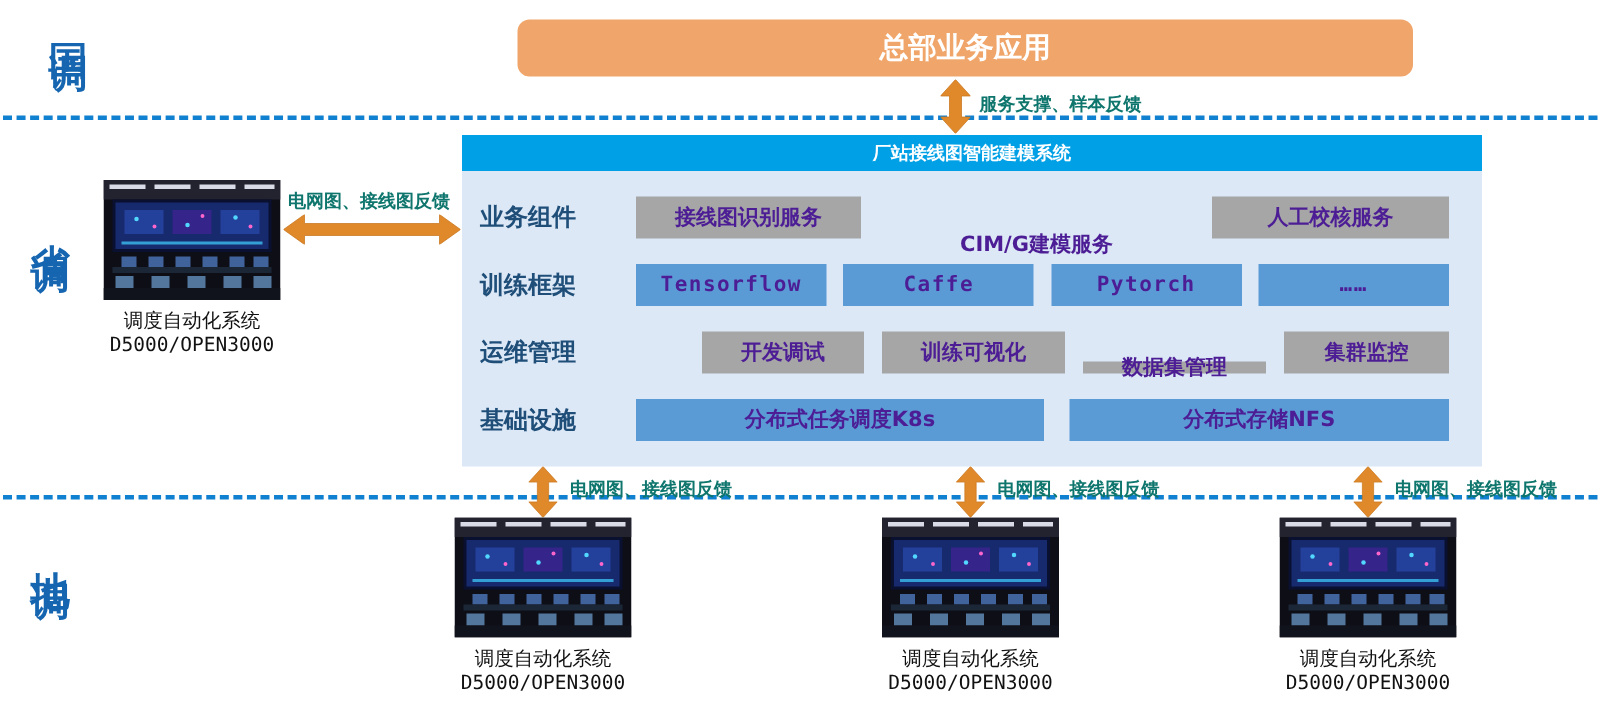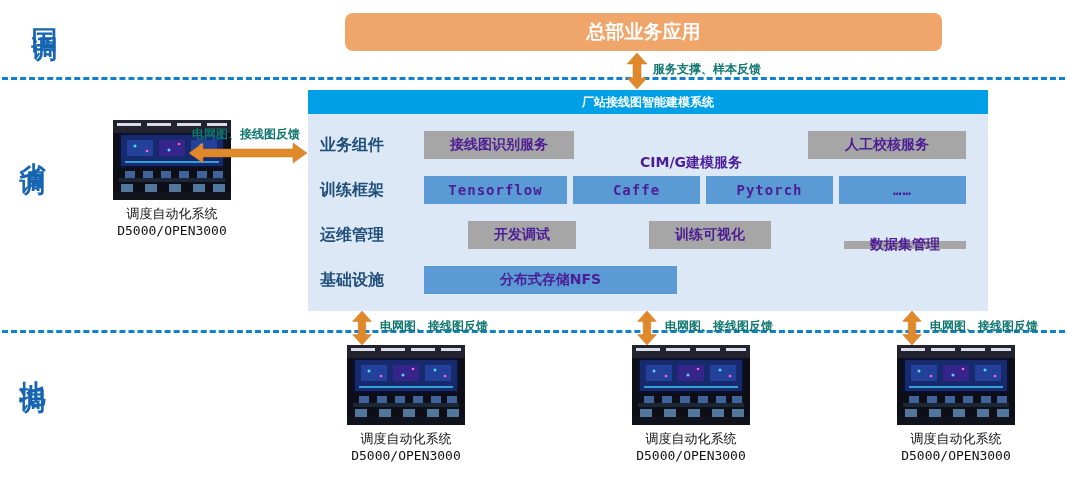--- a/index.html
+++ b/index.html
@@ -29,21 +29,21 @@
     height:197px; padding:0 22px 0 12px; }
   .prow { display:flex; align-items:center; height:28px; }
   .prow-label { width:104px; flex:none; color:#1f4e79; font-weight:bold; font-size:16px; }
   .pitems { flex:1; display:flex; justify-content:space-between; height:100%; }
   .pbox { display:flex; align-items:center; justify-content:center; color:#4c1d95;
     font-weight:bold; font-size:14px; white-space:nowrap; }
   .pbox.gray { background:#a6a6a6; }
   .pbox.blue { background:#5b9bd5; }
   .mono { font-family:"DejaVu Sans Mono",monospace; letter-spacing:1px; }
 
-  .station { position:absolute; width:118px; text-align:center; z-index:2;margin-left:44px; }
+  .station { position:absolute; width:118px; text-align:center; z-index:2; }
   .room-slot { width:118px; height:80px; }
   .room-slot svg { display:block; width:118px; height:80px; }
   .cap1 { margin-top:5px; font-size:13px; color:#111; }
   .cap2 { font-size:13px; color:#111; font-family:"DejaVu Sans Mono",monospace; }
 </style>
 </head>
 <body>
 
 <div class="stage">
 
@@ -72,39 +72,41 @@
         <div class="pitems">
           <div class="pbox gray" style="width:150px;">接线图识别服务</div>
           <div class="pbox gray" style="width:168px;margin-top:32px;">CIM/G建模服务</div>
           <div class="pbox gray" style="width:158px;">人工校核服务</div>
         </div>
       </div>
 
       <div class="prow">
         <div class="prow-label">训练框架</div>
         <div class="pitems">
-          <div class="pbox blue mono" style="width:143px;">Tensorflow</div>
+          <div class="pbox blue mono" style="width:127px;">Tensorflow</div>
           <div class="pbox blue mono" style="width:127px;">Caffe</div>
           <div class="pbox blue mono" style="width:127px;">Pytorch</div>
           <div class="pbox blue mono" style="width:127px;">……</div>
         </div>
       </div>
 
       <div class="prow">
         <div class="prow-label">运维管理</div>
         <div class="pitems">
           <div class="pbox gray" style="width:108px;margin-left:44px;">开发调试</div>
           <div class="pbox gray" style="width:122px;">训练可视化</div>
           <div class="pbox gray" style="width:122px;margin-top:20px;">数据集管理</div>
+          <div class="pbox gray" style="width:110px;">集群监控</div>
         </div>
       </div>
 
       <div class="prow">
         <div class="prow-label">基础设施</div>
         <div class="pitems">
+          <div class="pbox blue" style="width:272px;">分布式任务调度K8s</div>
           <div class="pbox blue" style="width:253px;text-align:center;">分布式存储NFS</div>
         </div>
       </div>
 
     </div>
   </div>
 
   <div class="station" style="left:69px; top:120px;">
     <div class="room-slot">
   <svg viewBox="0 0 118 80" preserveAspectRatio="none">

